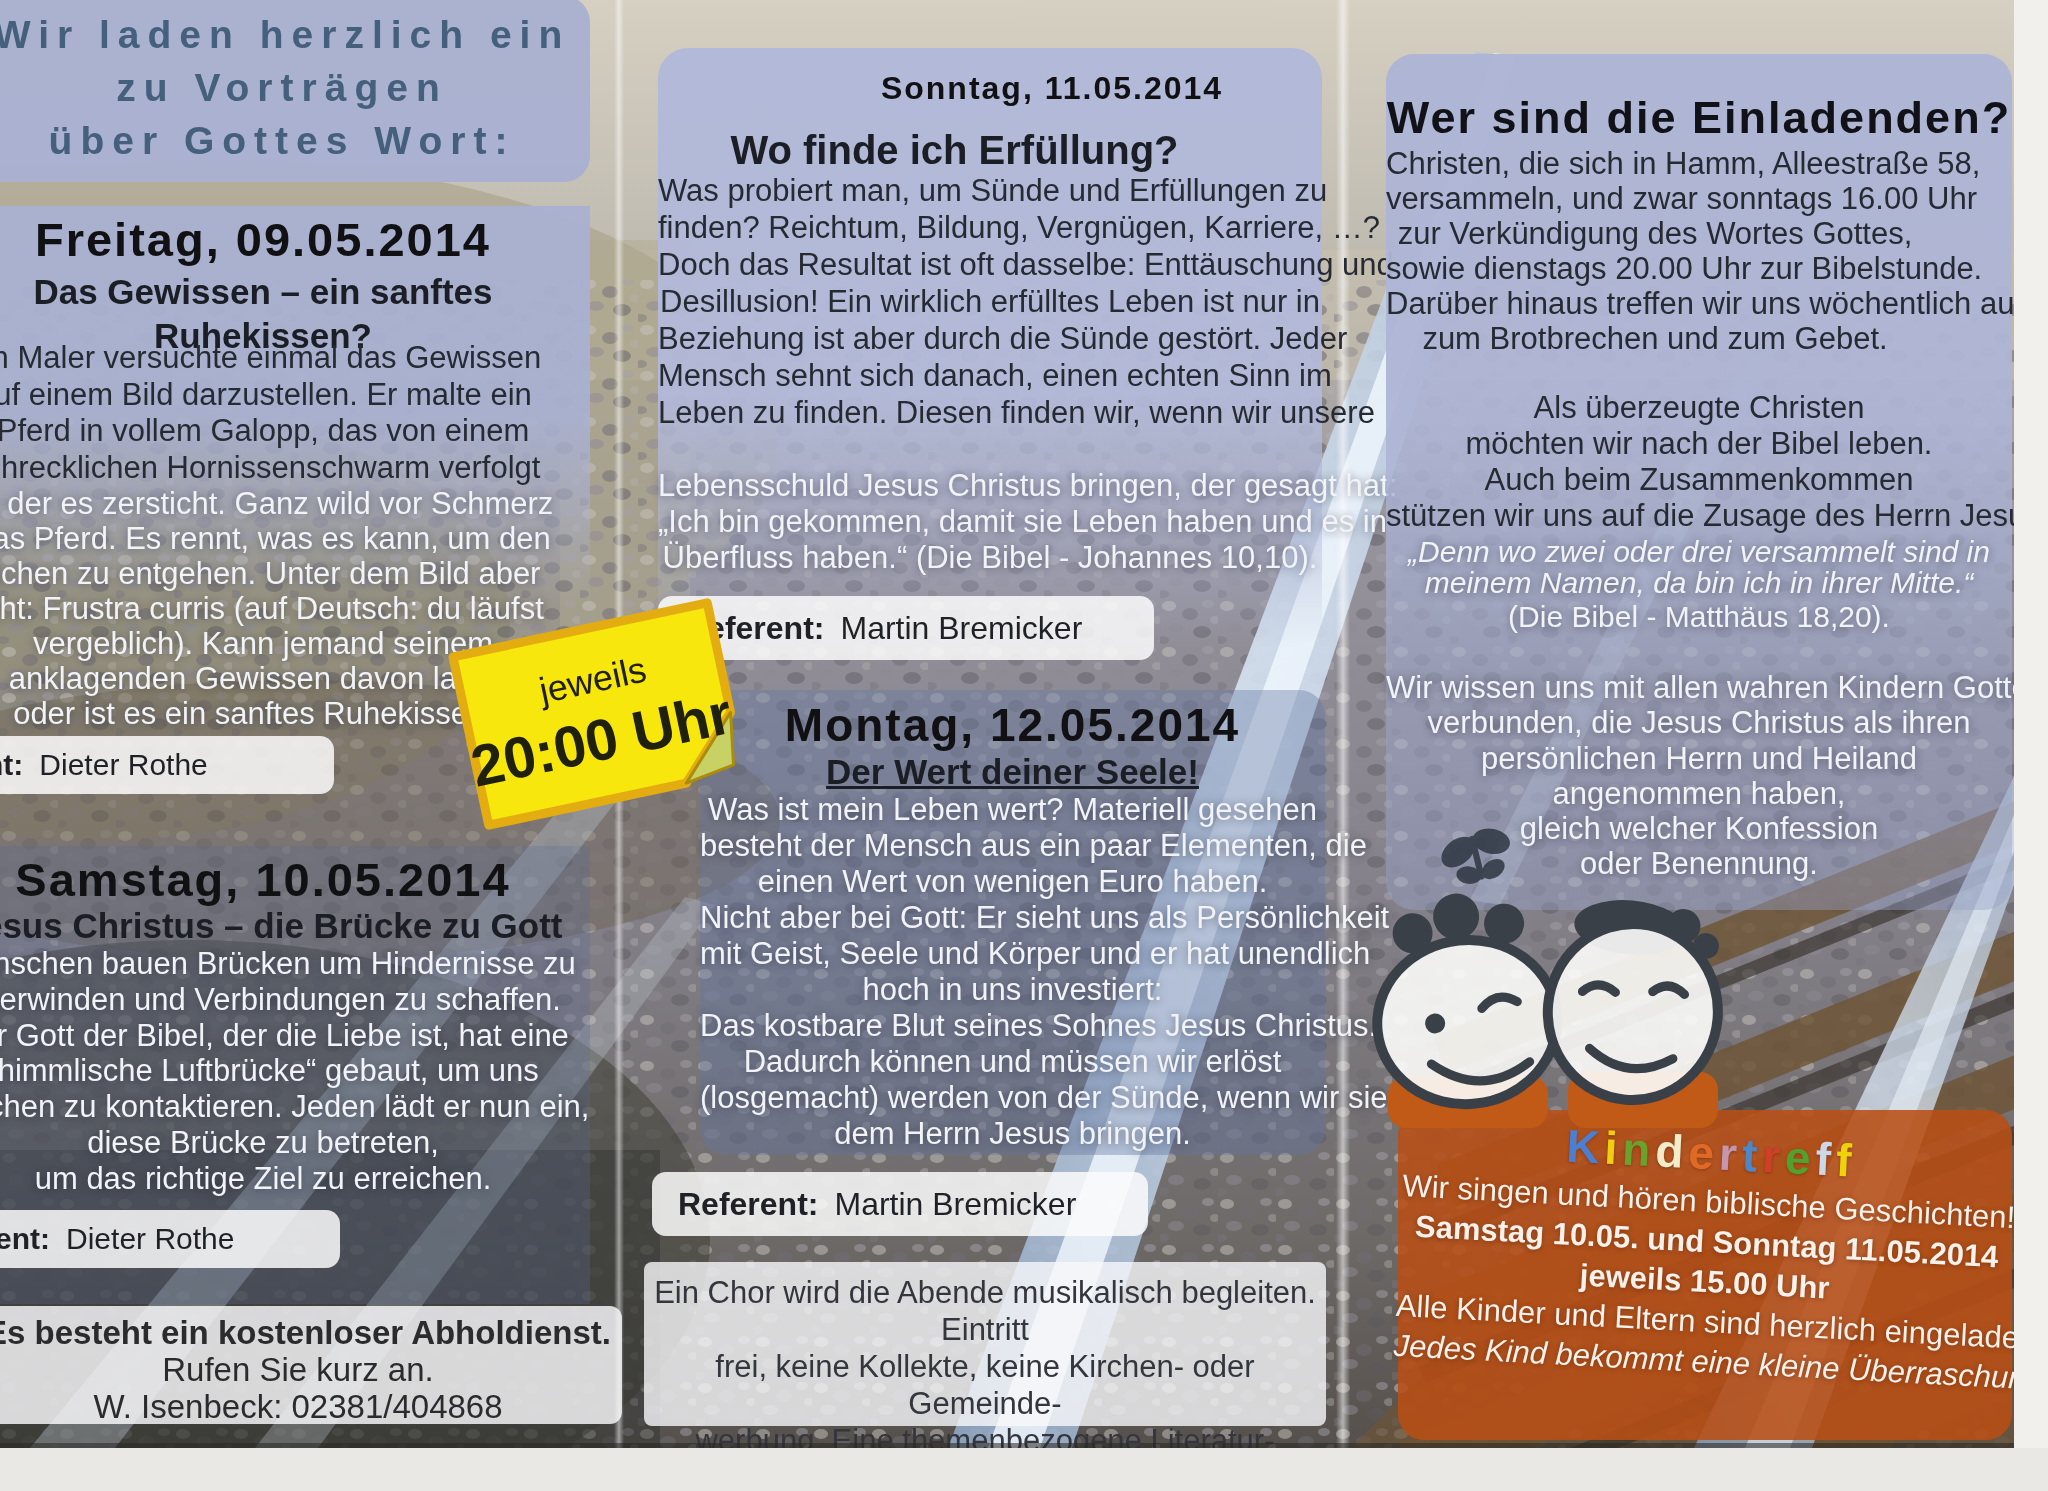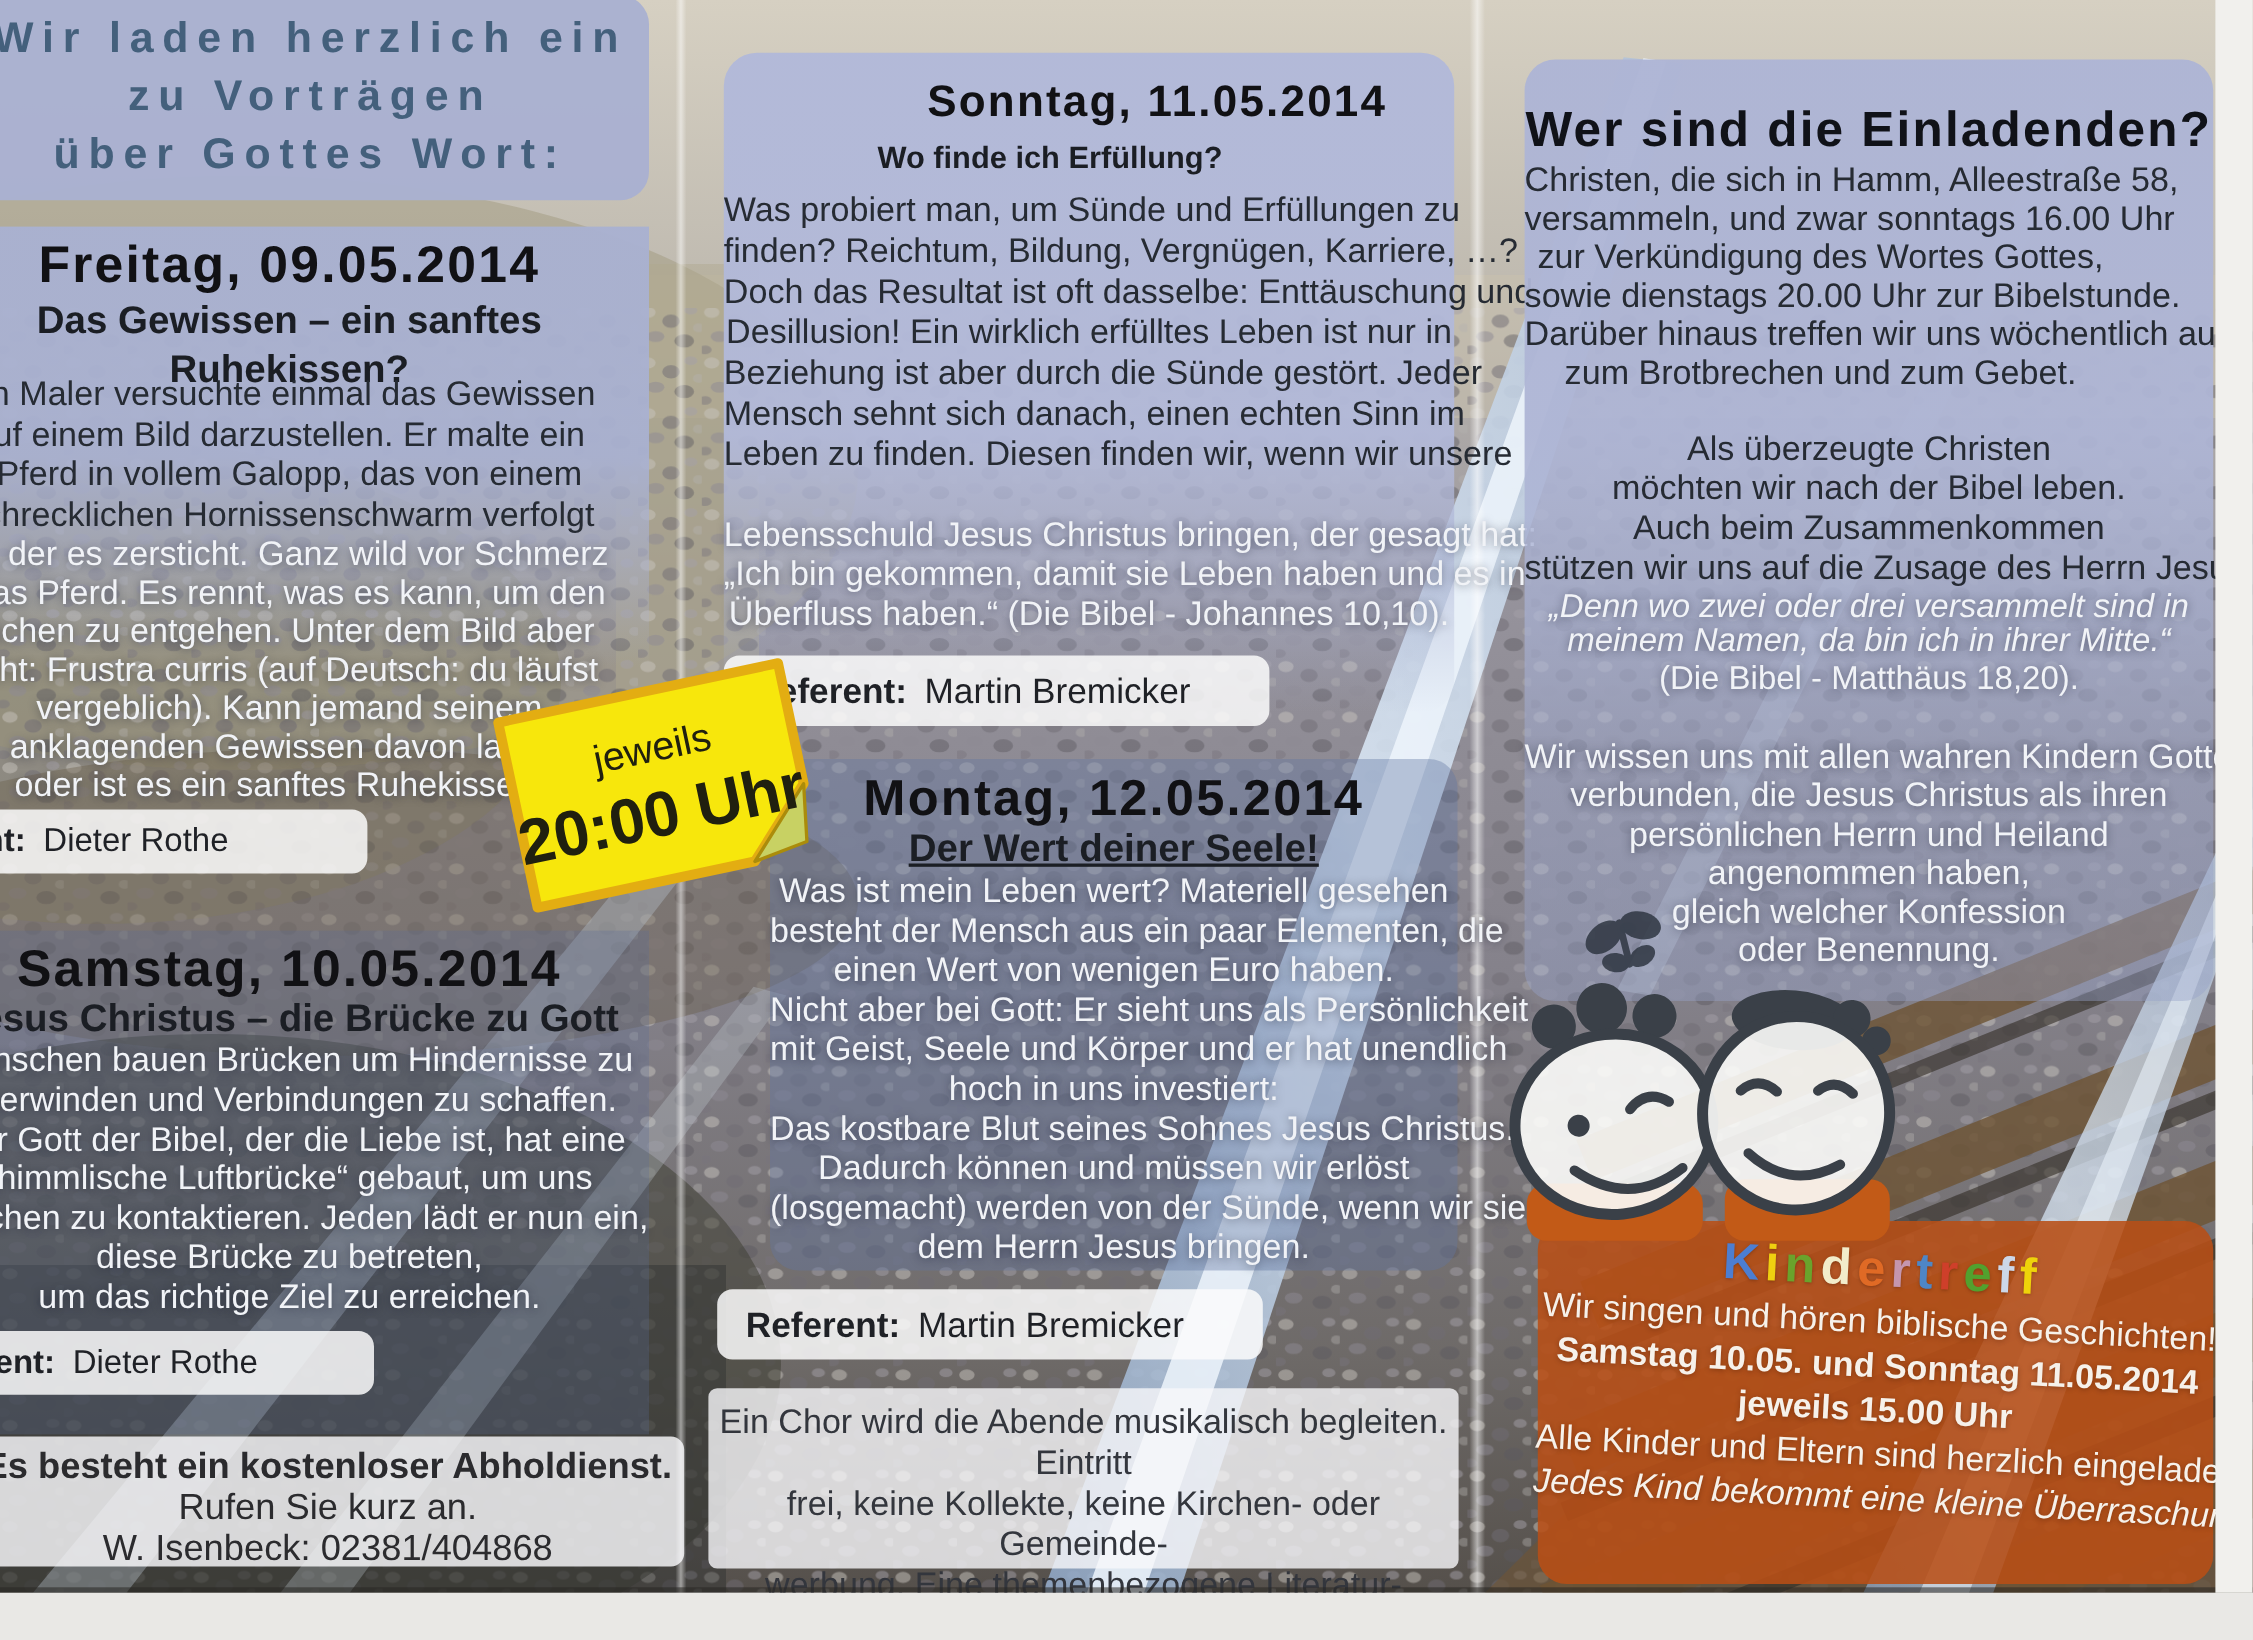--- a/index.html
+++ b/index.html
@@ -178,22 +178,22 @@
   <div class="abs pickup-box">
     <div class="pickup-lines">
         <div style="font-weight: 700;">Es besteht ein kostenloser Abholdienst.</div>
         <div>Rufen Sie kurz an.</div>
         <div>W. Isenbeck:  02381/404868</div>
       </div>
   </div>
 
   <div class="abs card sunday-card"></div>
 
-  <div class="tl date-h" style="left:658px;top:70px;width:788px;font-size:40px;">Sonntag, 11.05.2014</div>
-  <div class="tl sub-h" style="left:658px;top:128px;width:593px;font-size:28px;">Wo finde ich Erfüllung?</div>
+  <div class="tl date-h" style="left:658px;top:70px;width:788px;font-size:32px;">Sonntag, 11.05.2014</div>
+  <div class="tl sub-h" style="left:658px;top:128px;width:593px;font-size:40px;">Wo finde ich Erfüllung?</div>
   <div class="tl body-dark" style="left:658px;top:172px;width:664px;line-height:37px;">
       <div>Was probiert man, um Sünde und Erfüllungen zu</div>
       <div>finden? Reichtum, Bildung, Vergnügen, Karriere, …?</div>
       <div>Doch das Resultat ist oft dasselbe: Enttäuschung und</div>
       <div>Desillusion! Ein wirklich erfülltes Leben ist nur in</div>
       <div>Beziehung ist aber durch die Sünde gestört. Jeder</div>
       <div>Mensch sehnt sich danach, einen echten Sinn im</div>
       <div>Leben zu finden. Diesen finden wir, wenn wir unsere</div>
     </div>
   <div class="tl body-light" style="left:658px;top:468px;width:664px;line-height:36px;">

